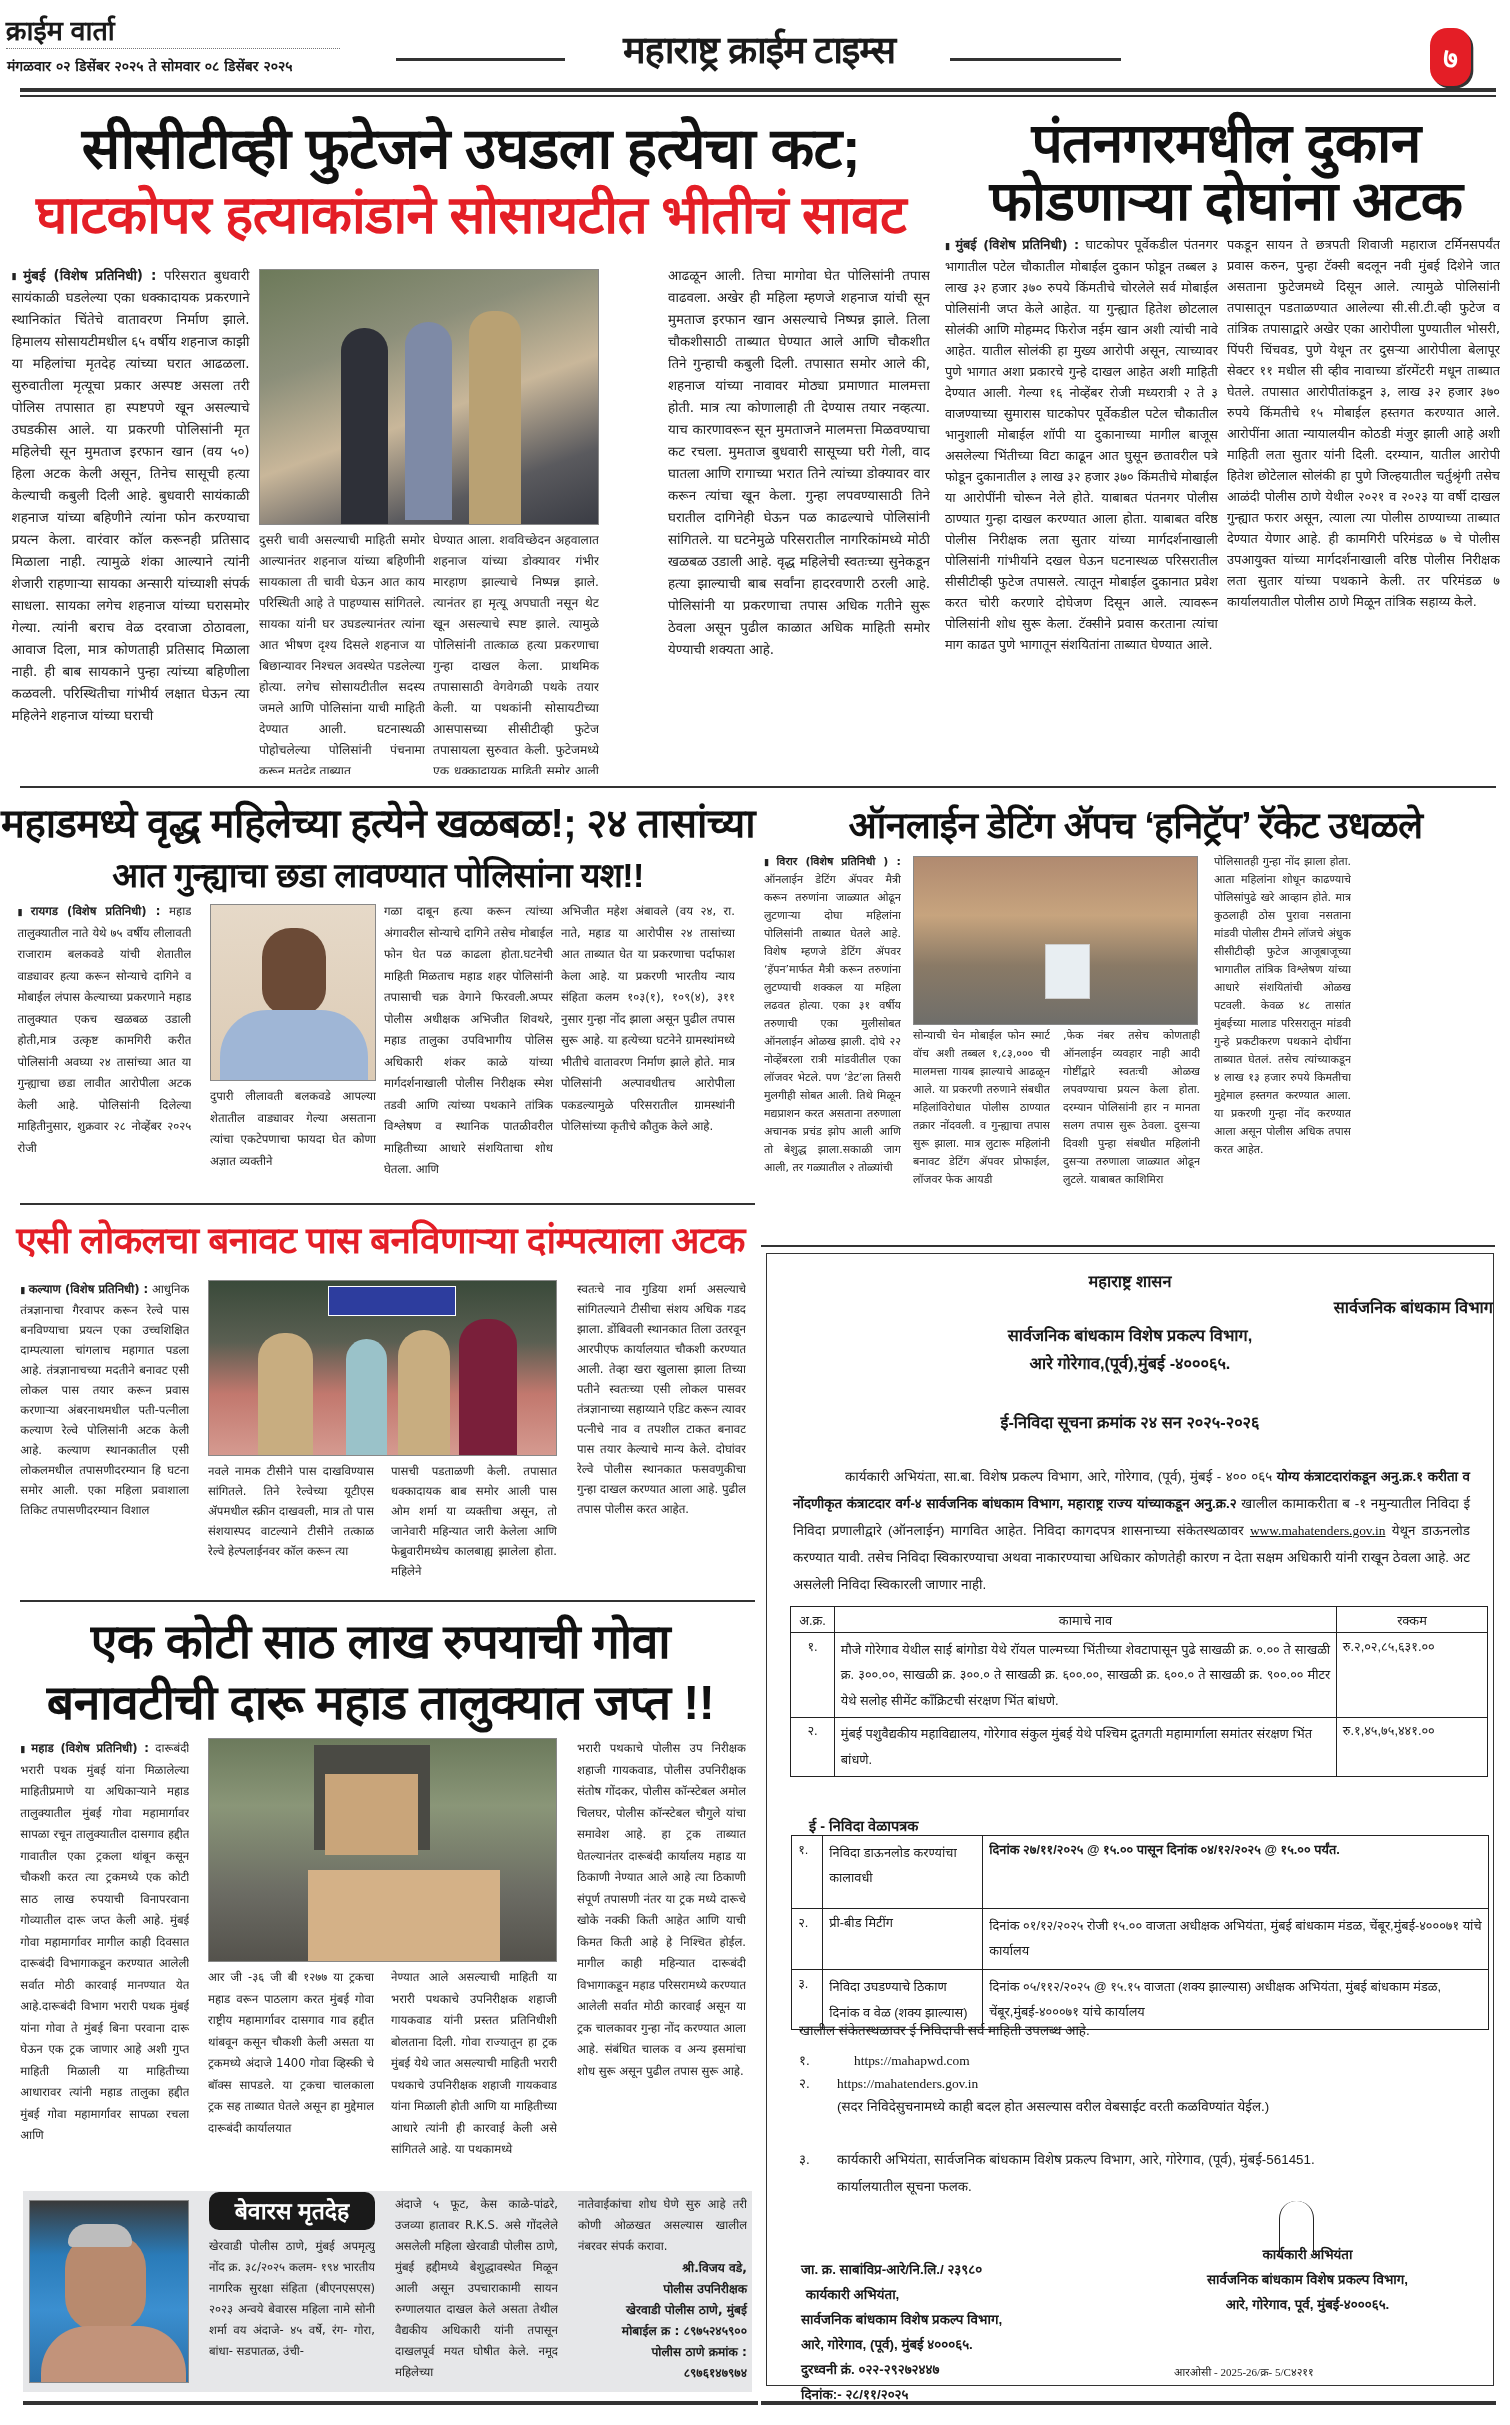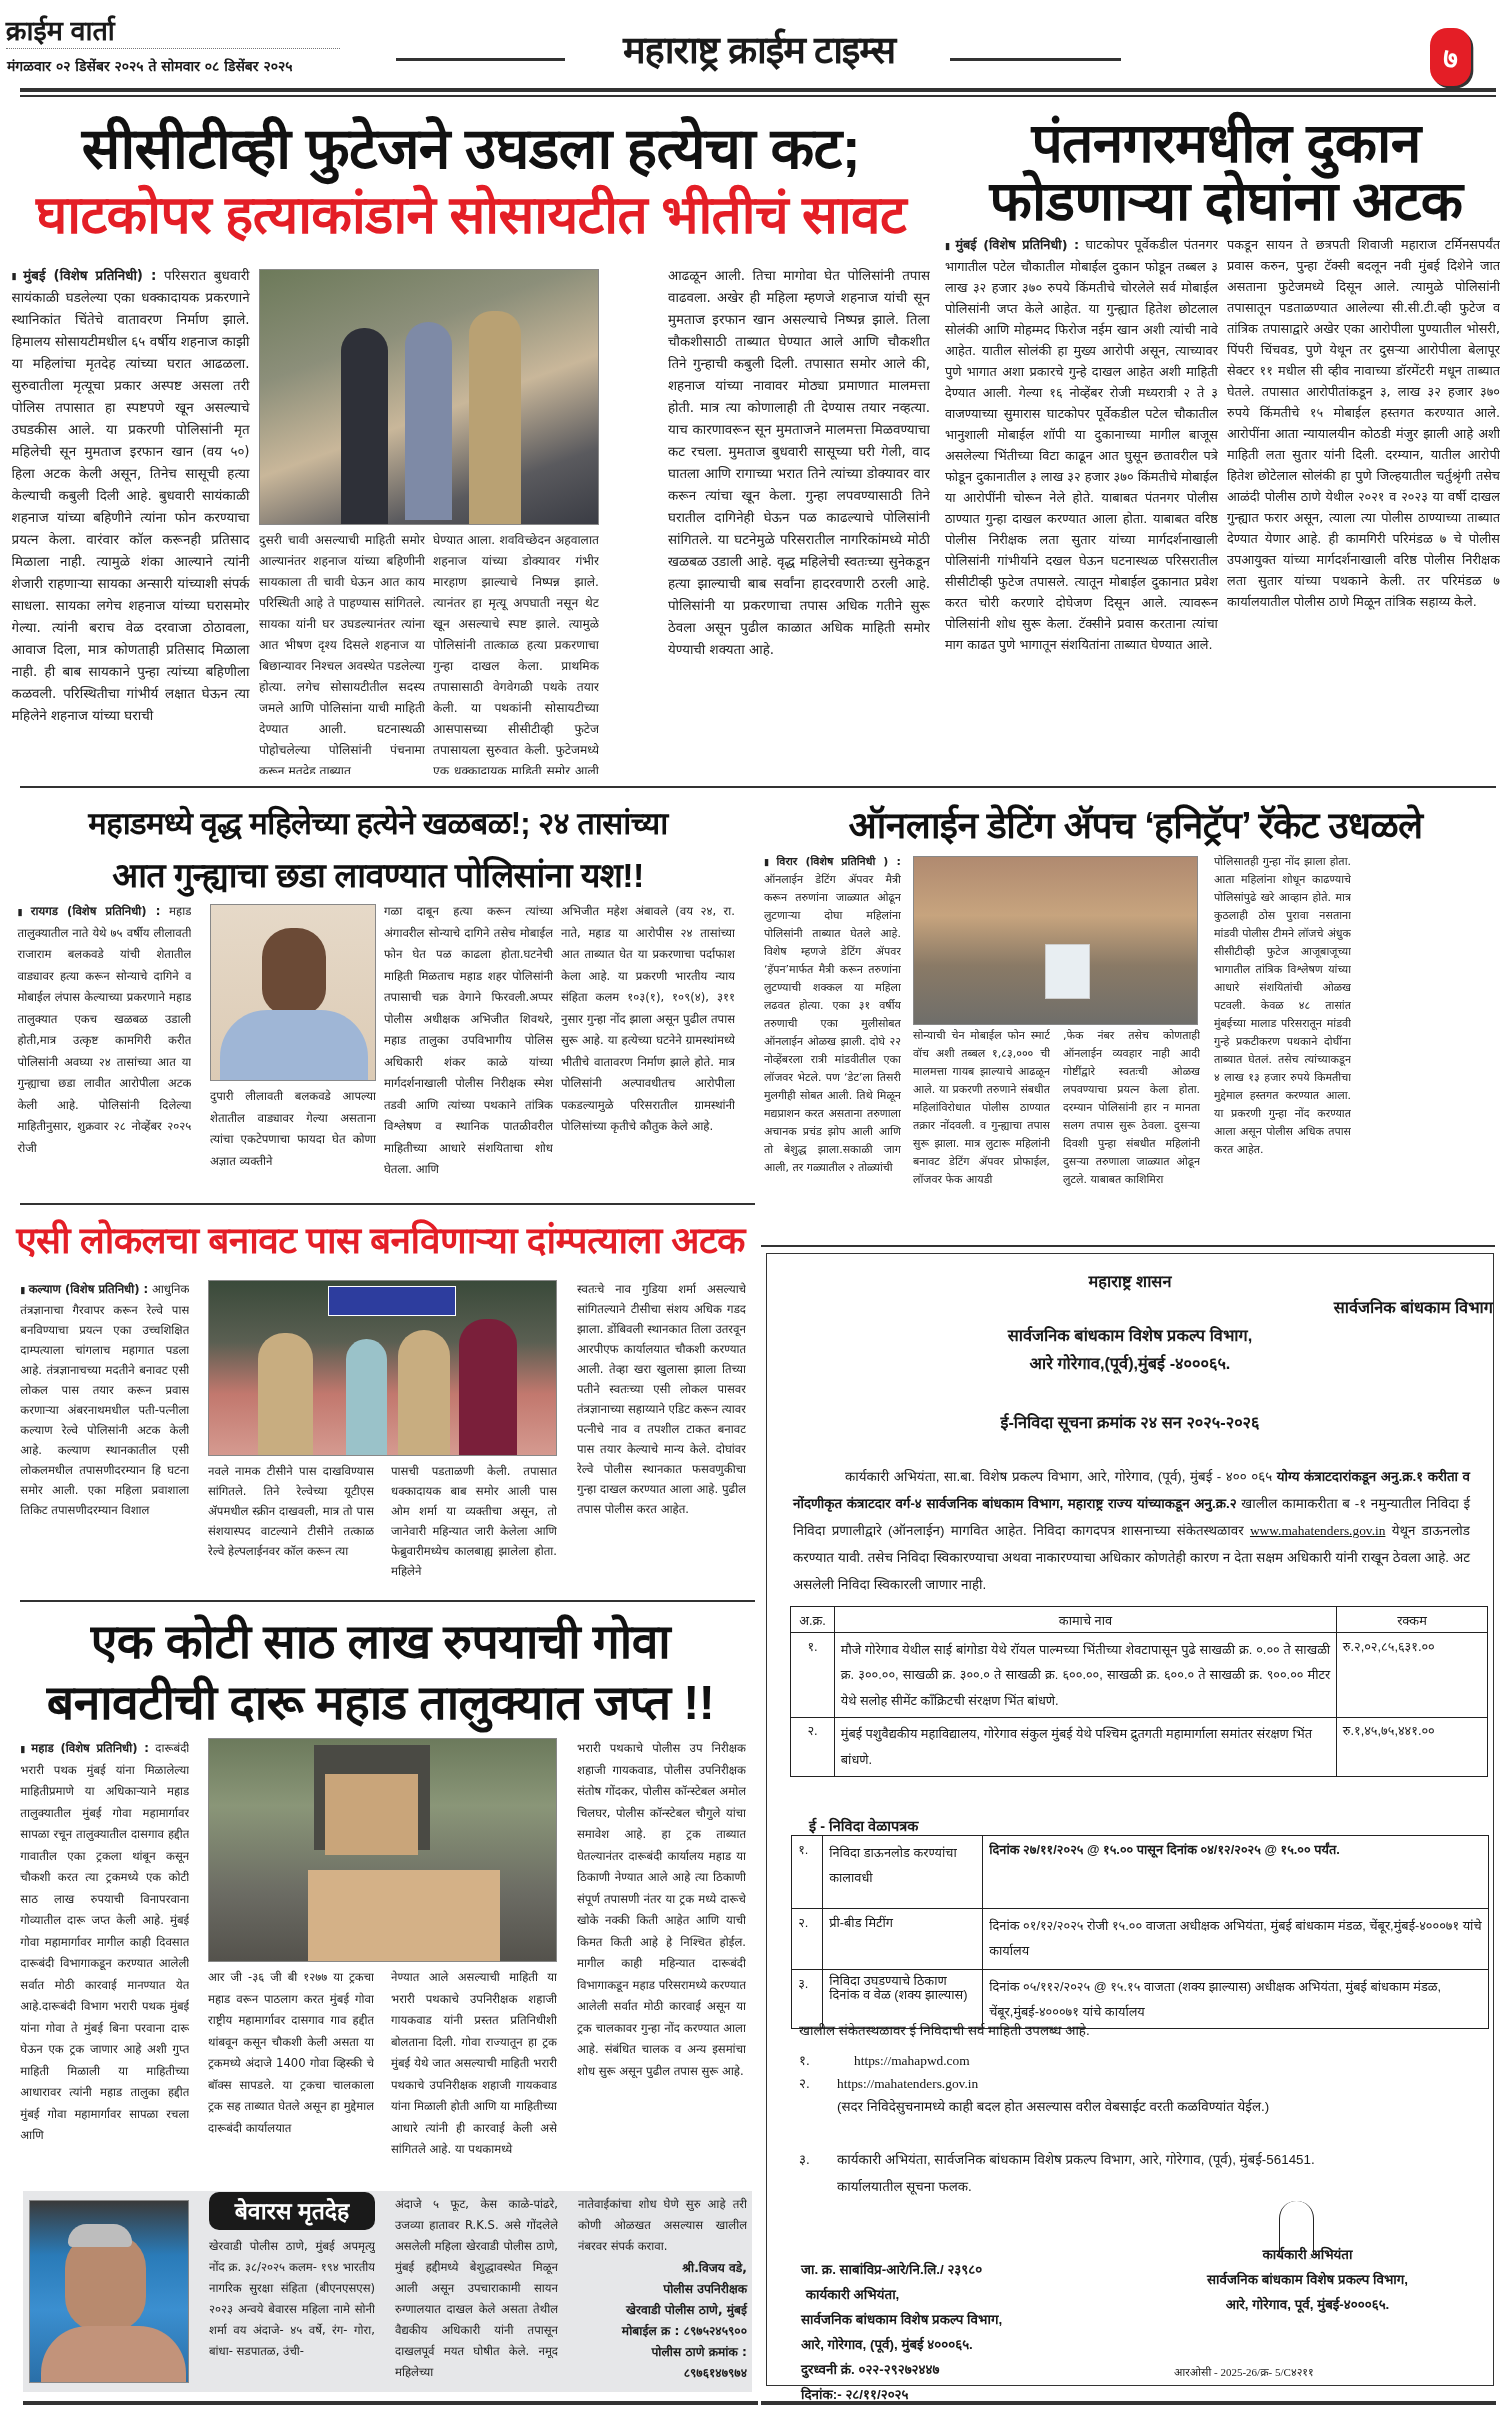--- a/index.html
+++ b/index.html
@@ -58,21 +58,21 @@
   <div class="abs txt" style="left:2.9px;top:135px;width:273px;height:546px;font-size:12.8px;line-height:21px;">
     <span class="dateline">मुंबई (विशेष प्रतिनिधी) :</span>
     <span>घाटकोपर पूर्वेकडील पंतनगर भागातील पटेल चौकातील मोबाईल दुकान फोडून तब्बल ३ लाख ३२ हजार ३७० रुपये किंमतीचे चोरलेले सर्व मोबाईल पोलिसांनी जप्त केले आहेत. या गुन्ह्यात हितेश छोटलाल सोलंकी आणि मोहम्मद फिरोज नईम खान अशी त्यांची नावे आहेत. यातील सोलंकी हा मुख्य आरोपी असून, त्याच्यावर पुणे भागात अशा प्रकारचे गुन्हे दाखल आहेत अशी माहिती देण्यात आली. गेल्या १६ नोव्हेंबर रोजी मध्यरात्री २ ते ३ वाजण्याच्या सुमारास घाटकोपर पूर्वेकडील पटेल चौकातील भानुशाली मोबाईल शॉपी या दुकानाच्या मागील बाजूस असलेल्या भिंतीच्या विटा काढून आत घुसून छतावरील पत्रे फोडून दुकानातील ३ लाख ३२ हजार ३७० किंमतीचे मोबाईल या आरोपींनी चोरून नेले होते. याबाबत पंतनगर पोलीस ठाण्यात गुन्हा दाखल करण्यात आला होता. याबाबत वरिष्ठ पोलीस निरीक्षक लता सुतार यांच्या मार्गदर्शनाखाली पोलिसांनी गांभीर्याने दखल घेऊन घटनास्थळ परिसरातील सीसीटीव्ही फुटेज तपासले. त्यातून मोबाईल दुकानात प्रवेश करत चोरी करणारे दोघेजण दिसून आले. त्यावरून पोलिसांनी शोध सुरू केला. टॅक्सीने प्रवास करताना त्यांचा माग काढत पुणे भागातून संशयितांना ताब्यात घेण्यात आले.</span>
   </div>
   <div class="abs txt" style="left:285px;top:135px;width:273px;height:546px;font-size:12.8px;line-height:21px;">पकडून सायन ते छत्रपती शिवाजी महाराज टर्मिनसपर्यंत प्रवास करुन, पुन्हा टॅक्सी बदलून नवी मुंबई दिशेने जात असताना फुटेजमध्ये दिसून आले. त्यामुळे पोलिसांनी तपासातून पडताळण्यात आलेल्या सी.सी.टी.व्ही फुटेज व तांत्रिक तपासाद्वारे अखेर एका आरोपीला पुण्यातील भोसरी, पिंपरी चिंचवड, पुणे येथून तर दुसऱ्या आरोपीला बेलापूर सेक्टर ११ मधील सी व्हीव नावाच्या डॉरमेंटरी मधून ताब्यात घेतले. तपासात आरोपीतांकडून ३, लाख ३२ हजार ३७० रुपये किंमतीचे १५ मोबाईल हस्तगत करण्यात आले. आरोपींना आता न्यायालयीन कोठडी मंजुर झाली आहे अशी माहिती लता सुतार यांनी दिली. दरम्यान, यातील आरोपी हितेश छोटेलाल सोलंकी हा पुणे जिल्हयातील चर्तुश्रृंगी तसेच आळंदी पोलीस ठाणे येथील २०२१ व २०२३ या वर्षी दाखल गुन्ह्यात फरार असून, त्याला त्या पोलीस ठाण्याच्या ताब्यात देण्यात येणार आहे. ही कामगिरी परिमंडळ ७ चे पोलीस उपआयुक्त यांच्या मार्गदर्शनाखाली वरिष्ठ पोलीस निरीक्षक लता सुतार यांच्या पथकाने केली. तर परिमंडळ ७ कार्यालयातील पोलीस ठाणे मिळून तांत्रिक सहाय्य केले.</div>
 </div>
 
 <div class="rule" style="left:20.3px;top:786px;width:1476px;height:1.7px;"></div>
 
 <div class="abs" style="left:0;top:788px;width:756px;height:407px;">
-  <div class="abs hl-black cond" style="left:0;top:11.6px;width:756px;font-size:31px;line-height:47px;font-weight:bold;">महाडमध्ये वृद्ध महिलेच्या हत्येने खळबळ!; २४ तासांच्या</div>
+  <div class="abs hl-black cond" style="left:0;top:11.6px;width:756px;font-size:40px;line-height:47px;font-weight:bold;">महाडमध्ये वृद्ध महिलेच्या हत्येने खळबळ!; २४ तासांच्या</div>
   <div class="abs hl-black cond" style="left:0;top:64px;width:756px;font-size:34px;line-height:47px;font-weight:bold;">आत गुन्ह्याचा छडा लावण्यात पोलिसांना यश!!</div>
   <div class="abs txt" style="left:17.4px;top:113px;width:174px;height:291px;font-size:11.6px;line-height:21.5px;">
     <span class="dateline">रायगड (विशेष प्रतिनिधी) :</span>
     <span>महाड तालुक्यातील नाते येथे ७५ वर्षीय लीलावती राजाराम बलकवडे यांची शेतातील वाड्यावर हत्या करून सोन्याचे दागिने व मोबाईल लंपास केल्याच्या प्रकरणाने महाड तालुक्यात एकच खळबळ उडाली होती,मात्र उत्कृष्ट कामगिरी करीत पोलिसांनी अवघ्या २४ तासांच्या आत या गुन्ह्याचा छडा लावीत आरोपीला अटक केली आहे. पोलिसांनी दिलेल्या माहितीनुसार, शुक्रवार २८ नोव्हेंबर २०२५ रोजी</span>
   </div>
   <div class="photo" style="left:210px;top:116px;width:166px;height:177px;background:linear-gradient(180deg,#e6d9c8 0%,#dccbb5 100%);">
     <div style="position:absolute;left:51px;top:23px;width:64px;height:87px;background:#6b4a36;border-radius:29px 29px 26px 26px;"></div>
     <div style="position:absolute;left:8.7px;top:105px;width:148px;height:76px;background:#9fb6d6;border-radius:47px 47px 0 0;"></div>
   </div>
   <div class="abs txt" style="left:210px;top:298px;width:166px;height:105px;font-size:11.6px;line-height:21.5px;">दुपारी लीलावती बलकवडे आपल्या शेतातील वाड्यावर गेल्या असताना त्यांचा एकटेपणाचा फायदा घेत कोणा अज्ञात व्यक्तीने</div>
@@ -196,21 +196,21 @@
         <td style="width:160px;line-height:25.6px;">निविदा डाऊनलोड करण्यांचा कालावधी</td>
         <td style="font-weight:bold;height:73px;">दिनांक २७/११/२०२५  @ १५.०० पासून दिनांक ०४/१२/२०२५  @ १५.०० पर्यंत.</td>
       </tr>
       <tr>
         <td>२.</td>
         <td>प्री-बीड मिटींग</td>
         <td style="line-height:25.6px;height:61px;">दिनांक ०१/१२/२०२५ रोजी  १५.०० वाजता अधीक्षक अभियंता, मुंबई बांधकाम मंडळ, चेंबूर,मुंबई-४०००७१  यांचे कार्यालय</td>
       </tr>
       <tr>
         <td>३.</td>
-        <td style="line-height:14px;">निविदा उघडण्याचे ठिकाण दिनांक व वेळ (शक्य झाल्यास)</td>
+        <td style="line-height:26px;">निविदा उघडण्याचे ठिकाण दिनांक व वेळ (शक्य झाल्यास)</td>
         <td style="line-height:25.6px;">दिनांक ०५/११२/२०२५ @ १५.१५  वाजता  (शक्य झाल्यास) अधीक्षक अभियंता, मुंबई बांधकाम मंडळ, चेंबूर,मुंबई-४०००७१  यांचे कार्यालय</td>
       </tr>
     </tbody>
       </table>
   </div>
 
   <div class="abs" style="left:32px;top:767px;font-size:13.4px;">खालील संकेतस्थळावर ई निविदाची सर्व माहिती उपलब्ध आहे.</div>
   <div class="abs" style="left:32px;top:795px;font-size:13.4px;line-height:23px;">
     <div><span style="display:inline-block;width:38px;">१.</span><a style="color:#111;text-decoration:none;font-family:'Liberation Serif','DejaVu Serif',serif;margin-left:17px;">https://mahapwd.com</a></div>
     <div><span style="display:inline-block;width:38px;">२.</span><a style="color:#111;text-decoration:none;font-family:'Liberation Serif','DejaVu Serif',serif;">https://mahatenders.gov.in</a></div>

